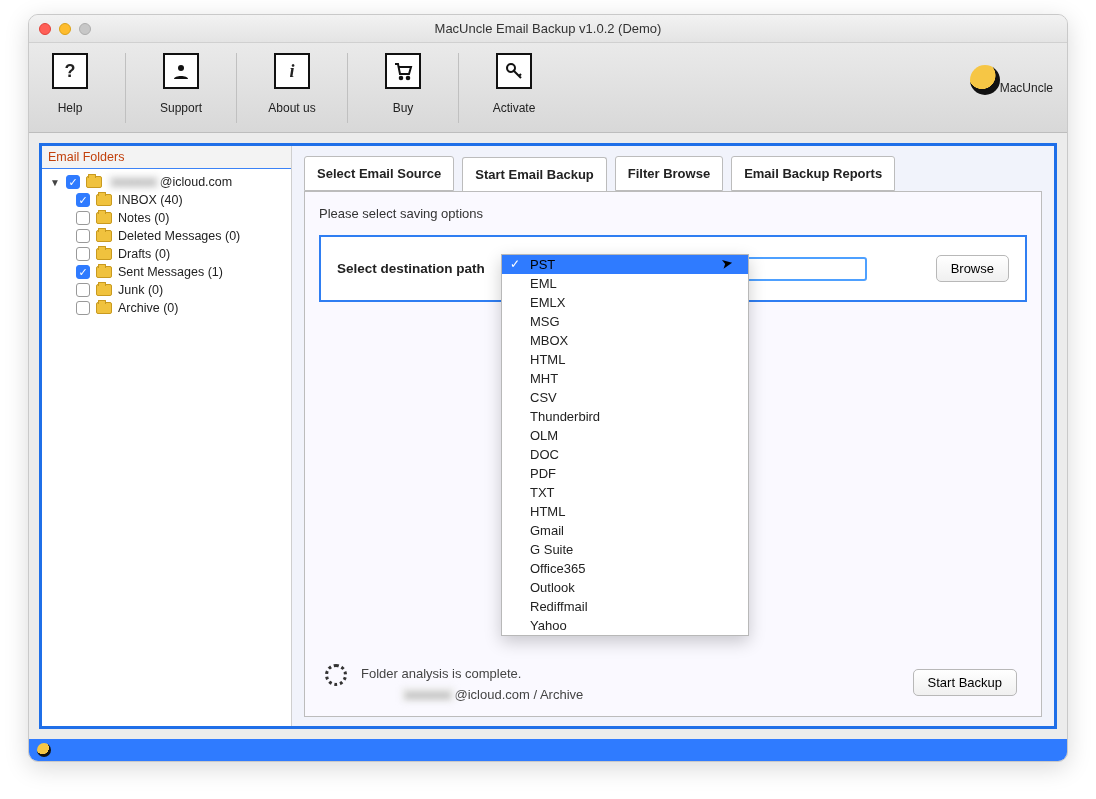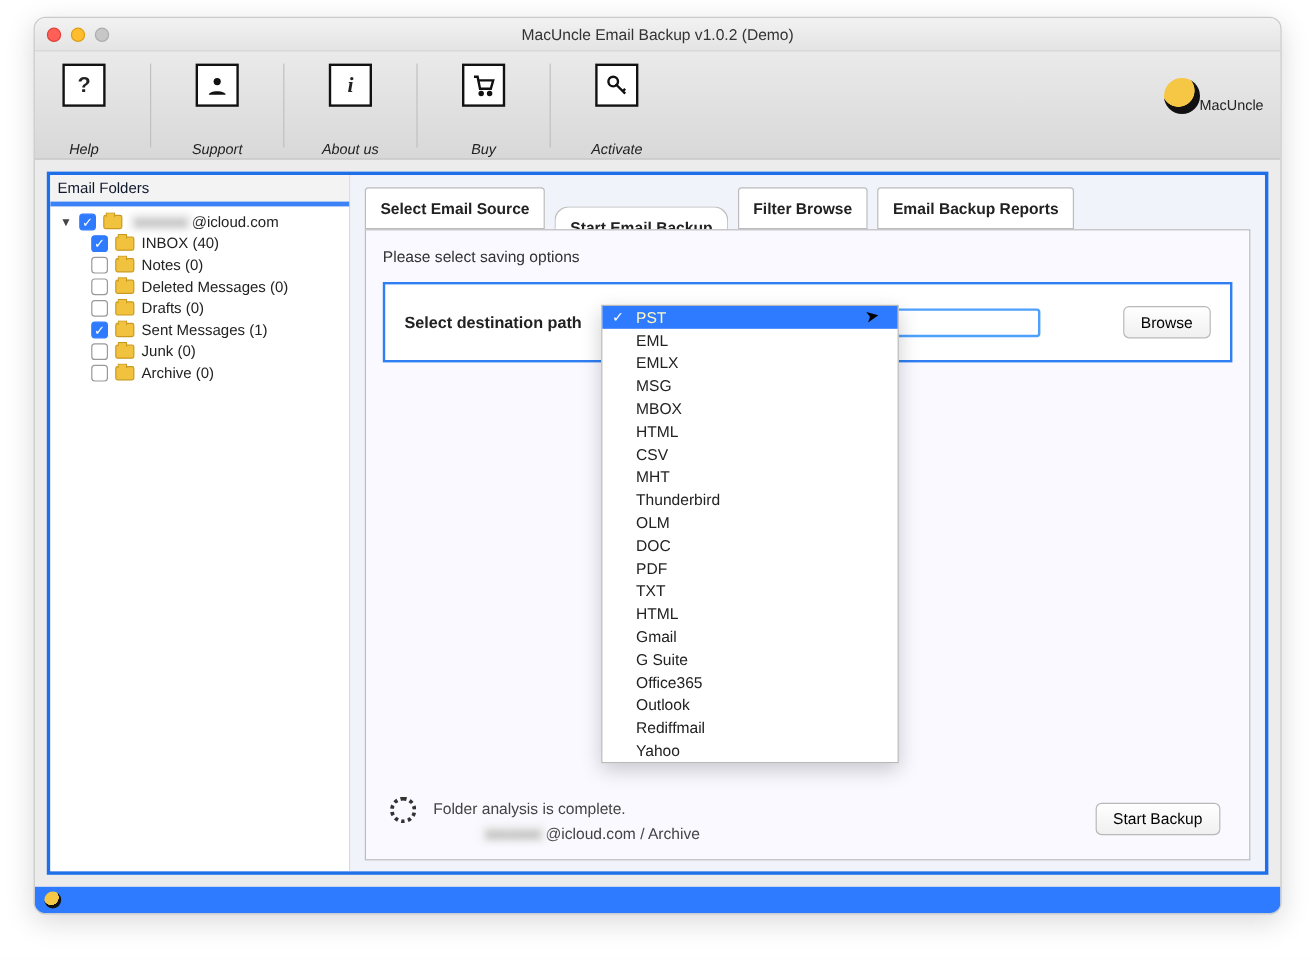--- a/index.html
+++ b/index.html
@@ -51,21 +51,21 @@
   }
   .tool-group { display:flex; gap:24px; }
   .tool-item { display:flex; flex-direction:column; align-items:center; width:58px;}
   .tool-btn {
     width:36px; height:36px;
     border:2px solid #111; background:#fff;
     display:flex; align-items:center; justify-content:center;
     font-weight:bold; font-size:18px;
   }
   .tool-label { font-size:12px; color:#222; position:absolute; bottom:6px; }
-  .tool-item .tool-label { position:static; margin-top:28px;font-style:italic; }
+  .tool-item .tool-label { position:static; margin-top:12px; }
   .tool-sep { width:1px; height:70px; background:#c0c0c0; margin:0 2px;}
   .brand {
     position:absolute; right:14px; top:10px;
     display:flex; flex-direction:row; align-items:flex-end;
   }
   .brand-icon { width:30px; height:30px; border-radius:50%; background: radial-gradient(circle at 40% 35%, #f6c645 0 50%, #111 52% 100%);}
   .brand-label { font-size:12px; margin-top:28px; color:#222;}
   .content {
     position: relative;
     height: calc(100% - 28px - 90px - 22px);
@@ -78,23 +78,23 @@
     display: flex;
   }
   .side {
     width: 250px;
     border-right: 1px solid #cfcfcf;
     background: #fff;
     font-size: 12.5px;
   }
   .side-header {
     padding: 4px 6px;
-    border-bottom: 4px solid #3b82f6;
+    border-bottom: 1px solid #3b82f6;
     background: #f3f3f3;
-    color: #0f172a;
+    color: #c2410c;
   }
   .tree { padding: 4px 4px; }
   .tree-row { display:flex; align-items:center; gap:6px; padding:2px 0 2px 4px; }
   .tree-child { padding-left: 30px; }
   .chevron { width:10px; text-align:center; color:#444; font-size:10px;}
   .cb {
     width:14px; height:14px; border:1px solid #999; border-radius:3px;
     display:flex; align-items:center; justify-content:center;
     background:#fff; font-size:11px; color:#fff;
   }
@@ -110,21 +110,21 @@
   .main {
     flex:1; position:relative; background:#f1f3fb;
     padding: 10px 12px 12px 12px;
   }
   .tabs { display:flex; gap:8px; }
   .tab {
     background:#fff; border:1px solid #bcbcbc; padding:9px 12px;
     font-weight:600; font-size:13px; border-radius:3px 3px 0 0;
     cursor:pointer;
   }
-  .tab.active { border-bottom:1px solid #fff; position:relative; top:16px;border-radius:12px;}
+  .tab.active { border-bottom:1px solid #fff; position:relative; top:1px;}
   .tab-body {
     border:1px solid #bcbcbc; background:#faf9ff;
     padding: 14px 14px 18px 14px;
     height: calc(100% - 32px);
     position:relative;
   }
   .instruct { font-size:13px; color:#333; margin-bottom:14px;}
   .opt-box {
     border:2px solid #2f7ef2; background:#fff;
     padding: 18px 16px 18px 16px;
@@ -143,21 +143,21 @@
   .dropdown {
     position:absolute;
     left: 196px; top: 62px;
     width: 248px;
     background:#fff; border:1px solid #b8b8b8;
     box-shadow: 0 6px 16px rgba(0,0,0,.2);
     z-index: 10;
     font-size:13px;
   }
   .dd-item { padding:2px 8px 2px 28px; position:relative; cursor:pointer;}
-  .dd-item.selected { background:#2f7bff; color:#fef9c3;}
+  .dd-item.selected { background:#2f7bff; color:#000000;}
   .dd-item.selected::before{
     content:"✓"; position:absolute; left:8px; top:2px; font-size:12px; color:#fff;
   }
   .cursor {
     position:absolute; left:416px; top:63px; z-index:20;
     font-size:14px; color:#000; transform:rotate(-10deg);
   }
   .status-area {
     position:absolute; left:20px; bottom:14px; right:20px;
     display:flex; align-items:center; gap:14px;
@@ -323,22 +323,22 @@
             </div>
           </div>
 
           <div class="dropdown" id="dropdown">
               <div class="dd-item selected">PST</div>
               <div class="dd-item">EML</div>
               <div class="dd-item">EMLX</div>
               <div class="dd-item">MSG</div>
               <div class="dd-item">MBOX</div>
               <div class="dd-item">HTML</div>
+              <div class="dd-item">MHT</div>
               <div class="dd-item">CSV</div>
-              <div class="dd-item">MHT</div>
               <div class="dd-item">Thunderbird</div>
               <div class="dd-item">OLM</div>
               <div class="dd-item">DOC</div>
               <div class="dd-item">PDF</div>
               <div class="dd-item">TXT</div>
               <div class="dd-item">HTML</div>
               <div class="dd-item">Gmail</div>
               <div class="dd-item">G Suite</div>
               <div class="dd-item">Office365</div>
               <div class="dd-item">Outlook</div>

